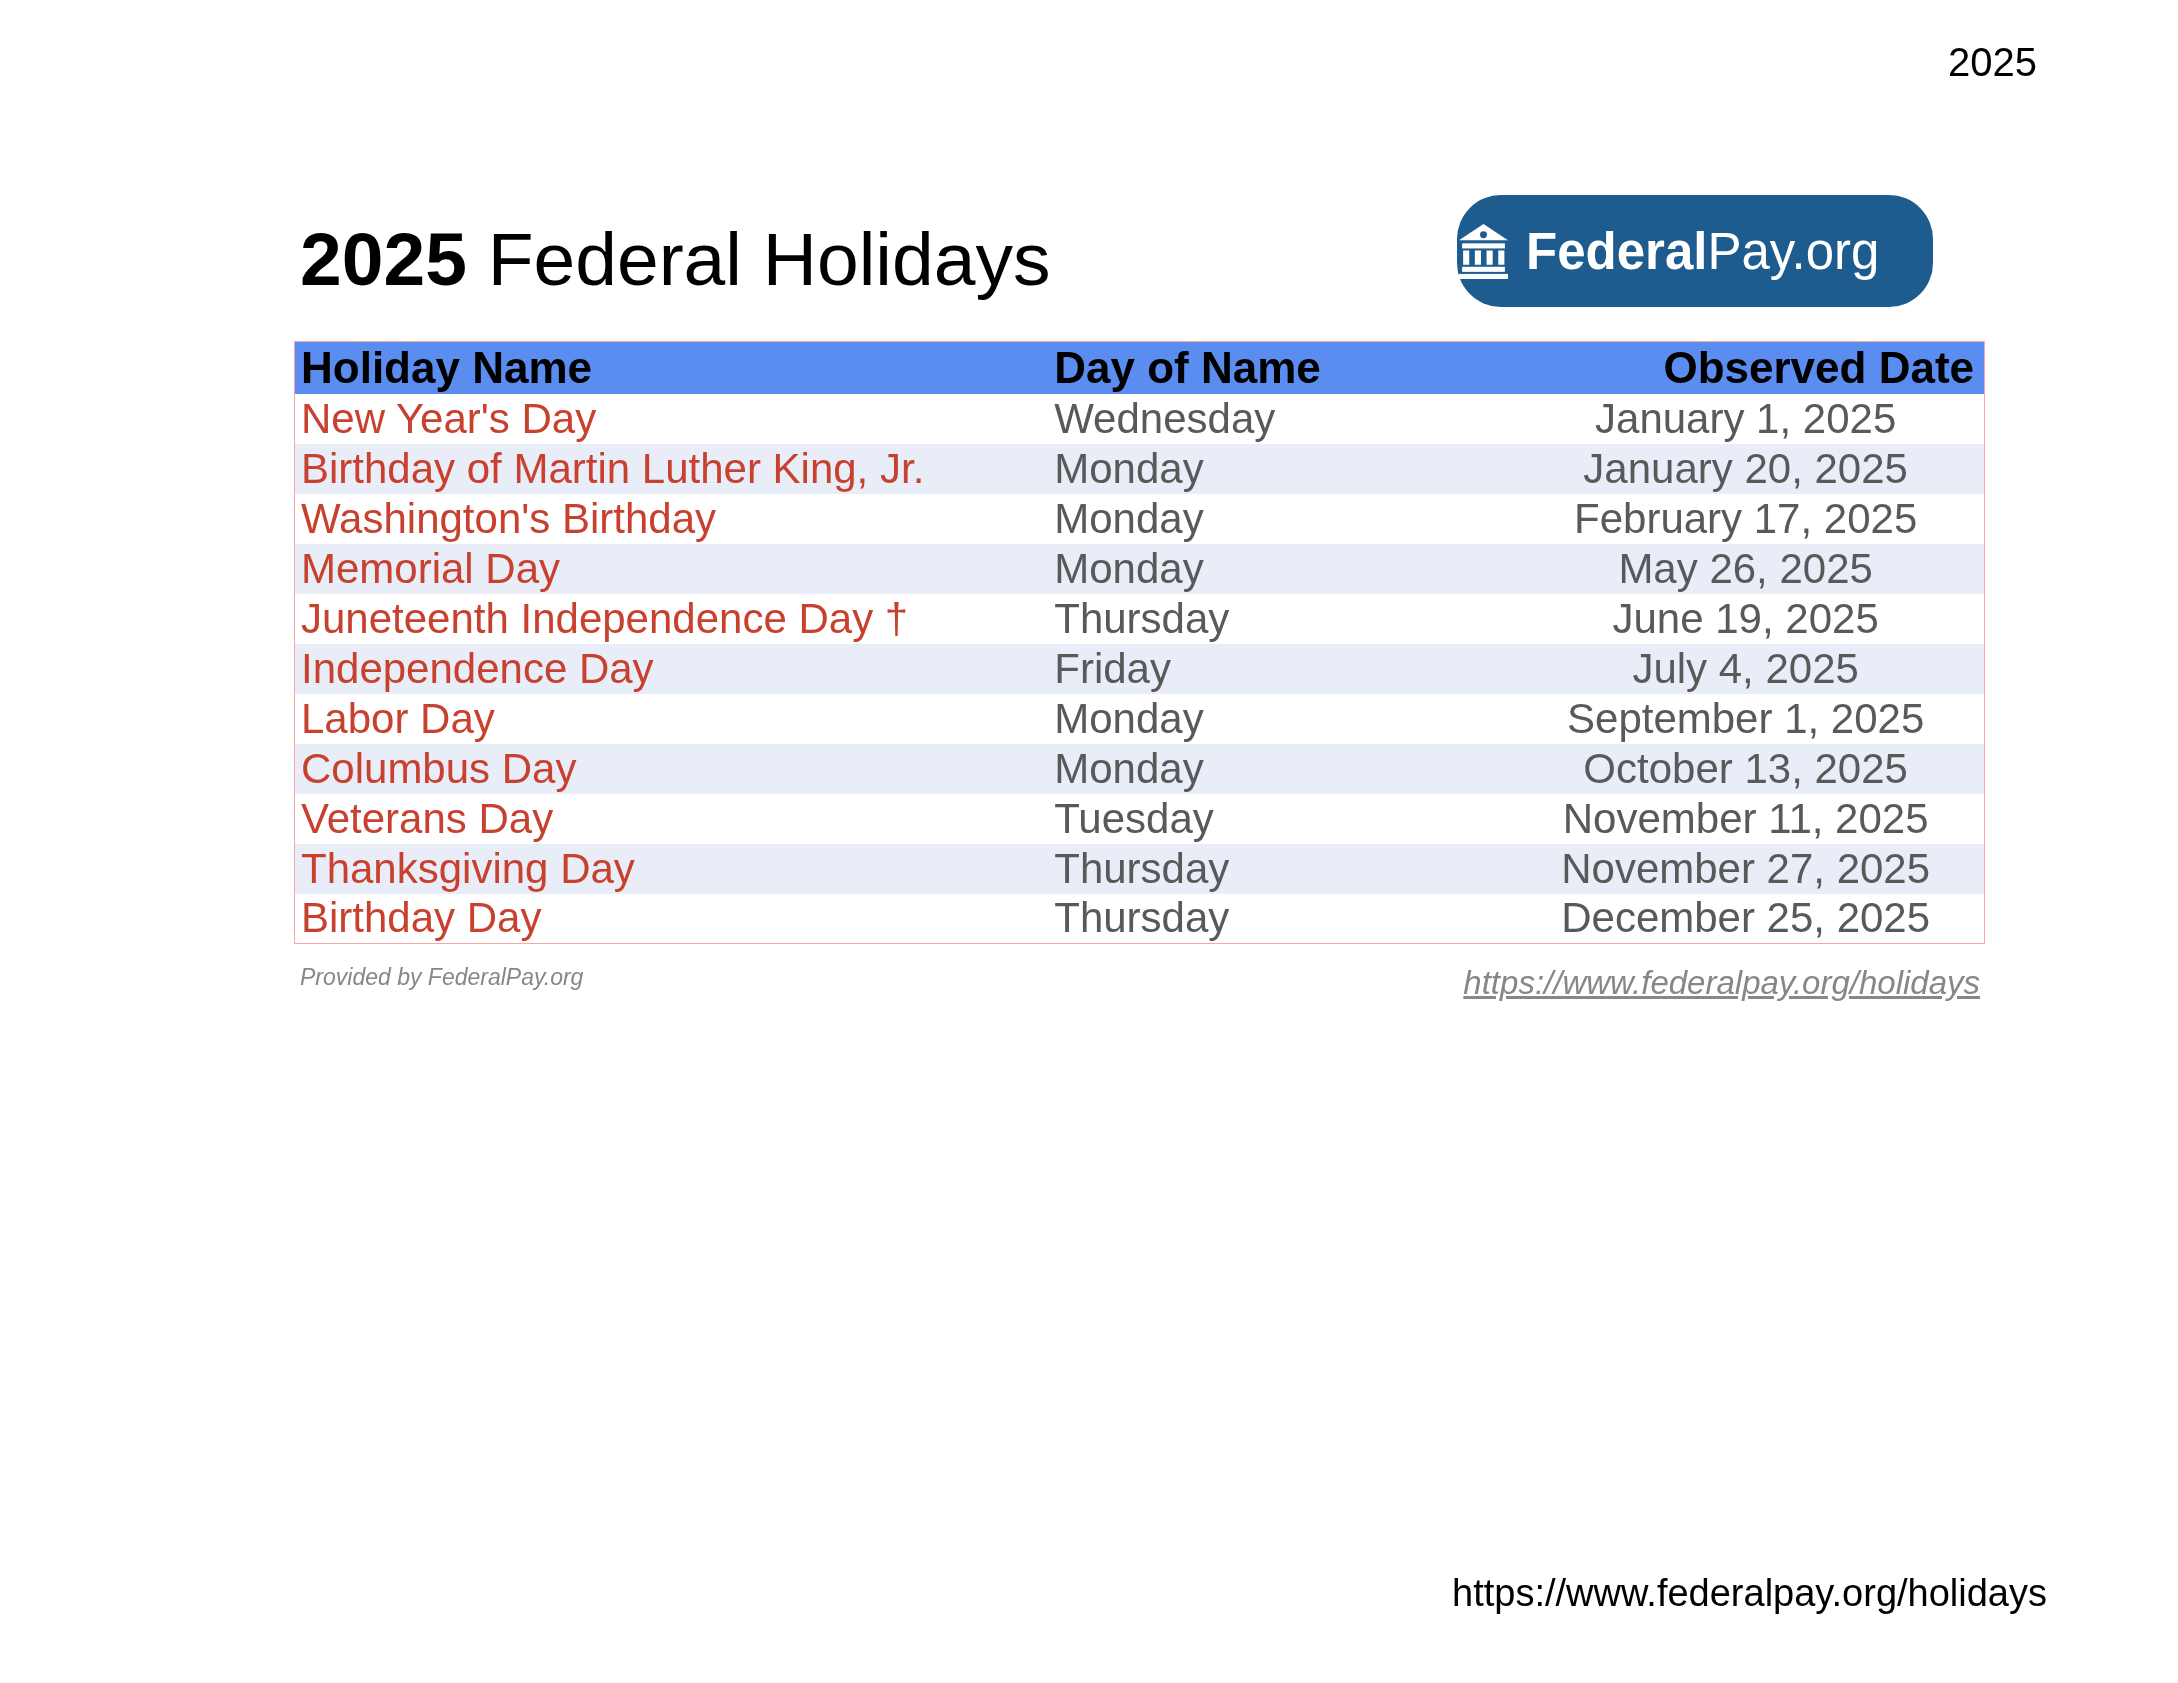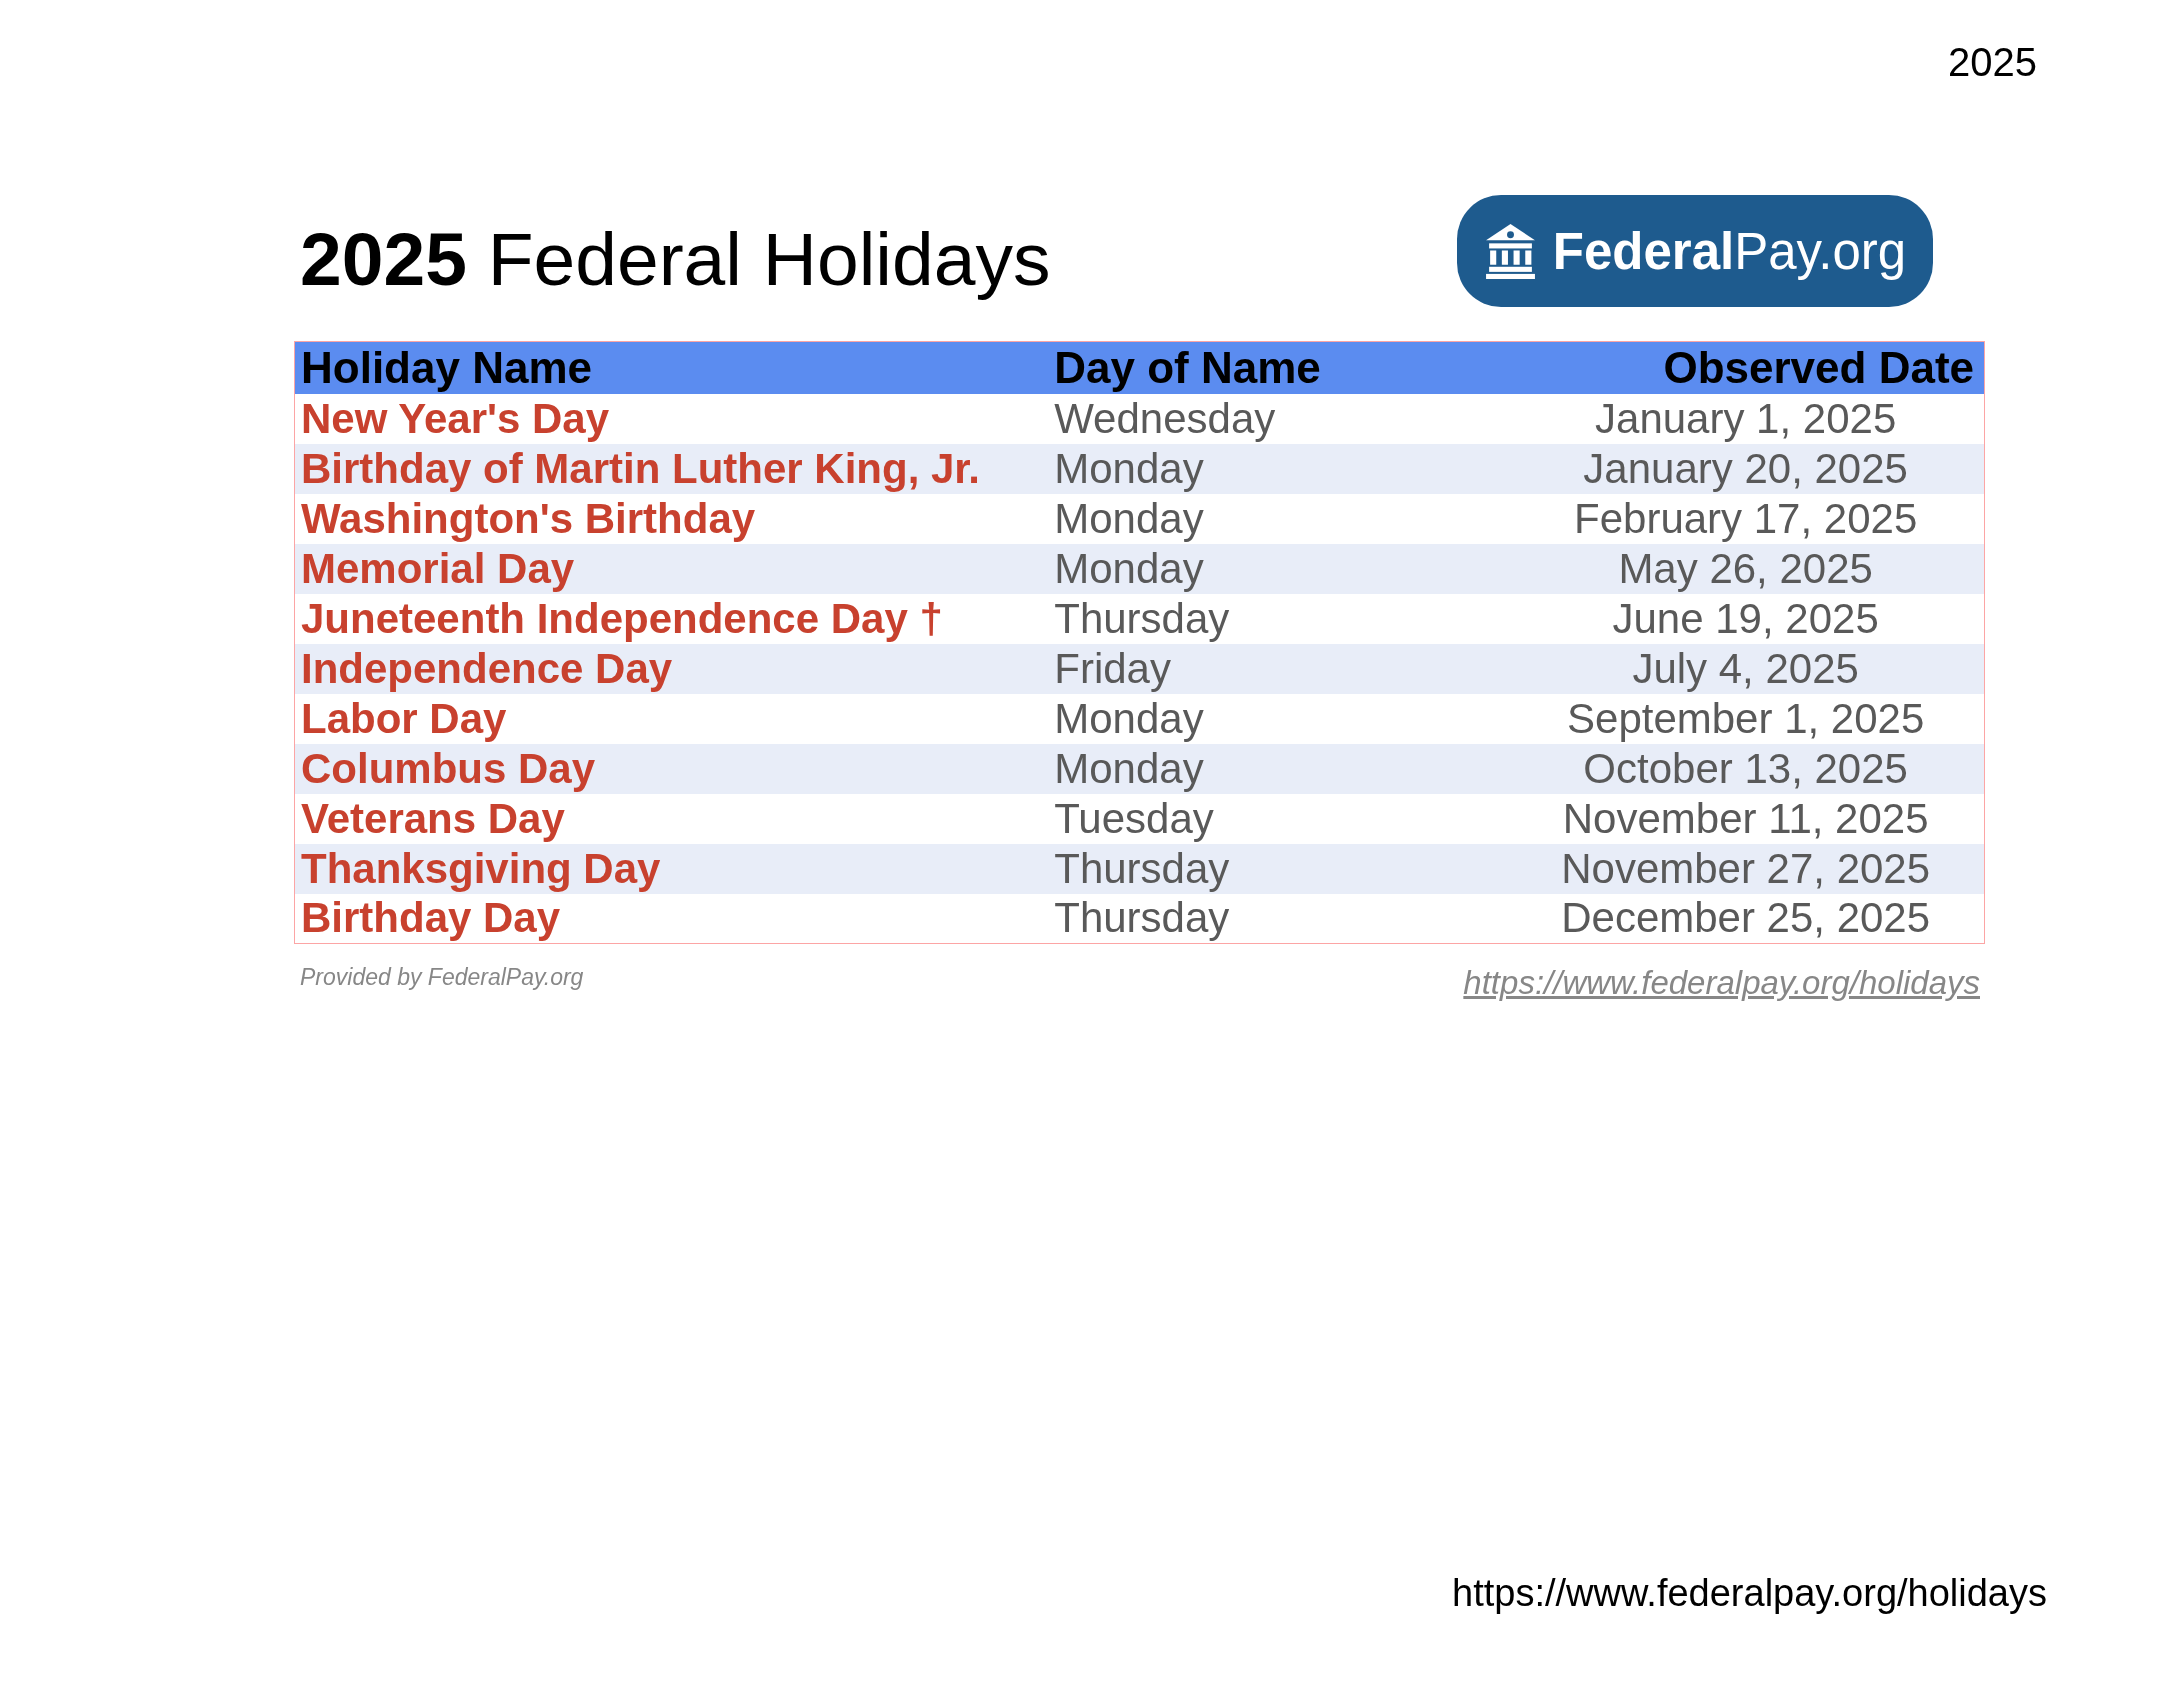--- a/index.html
+++ b/index.html
@@ -14,36 +14,36 @@
   html,body{background:#ffffff;}
   body{font-family:"Liberation Sans", sans-serif;}
   .page{position:relative;width:2178px;height:1683px;background:#ffffff;overflow:hidden;border-radius:23px;}
 
   .year-top{position:absolute;top:40px;right:141px;font-size:40px;color:#000;}
 
   .title{position:absolute;left:300px;top:216px;font-size:75px;font-weight:400;color:#000;white-space:pre;}
   .title .yr{font-weight:700;}
 
   .logo-badge{position:absolute;left:1457px;top:195px;width:476px;height:112px;
-    background:var(--logo-blue);border-radius:44px;display:flex;align-items:center;justify-content:center;gap:16px;}
+    background:var(--logo-blue);border-radius:44px;display:flex;align-items:center;justify-content:flex-start;gap:16px;}
   .logo-badge svg{width:53px;height:55px;display:block;}
   .logo-text{color:#ffffff;font-size:51px;letter-spacing:0;}
   .logo-text .bold{font-weight:700;}
 
   .holiday-table{position:absolute;left:294px;top:341px;width:1691px;border-collapse:collapse;
     border:1px solid #fca5a5;table-layout:fixed;}
   .holiday-table col.c1{width:44.6%;}
   .holiday-table col.c2{width:27.4%;}
   .holiday-table col.c3{width:28%;}
   .holiday-table th{background:var(--header-bg);color:#000;font-weight:700;font-size:44px;
     text-align:left;height:52px;padding:0 6px;vertical-align:middle;}
   .holiday-table th.right{text-align:right;padding-right:10px;}
   .holiday-table td{height:50px;font-size:42px;vertical-align:middle;padding:0 6px;white-space:nowrap;overflow:hidden;}
   .holiday-table tbody tr:nth-child(even){background:var(--alt-row);}
-  .holiday-table td.cell-name{color:var(--holiday-red);font-weight:700;}
+  .holiday-table td.cell-name{color:var(--holiday-red);font-weight:400;}
   .holiday-table td.cell-day{color:var(--cell-gray);}
   .holiday-table td.cell-date{color:var(--cell-gray);text-align:center;padding-right:10px;}
 
   .provided-by{position:absolute;left:300px;top:964px;font-size:23px;font-style:italic;color:var(--footer-gray);}
   .footer-link{position:absolute;right:198px;top:964px;font-size:33px;font-style:italic;
     color:var(--footer-gray);text-decoration:underline;cursor:pointer;}
 
   .bottom-url{position:absolute;right:131px;top:1572px;font-size:38px;color:#000;}
 </style>
 </head>

